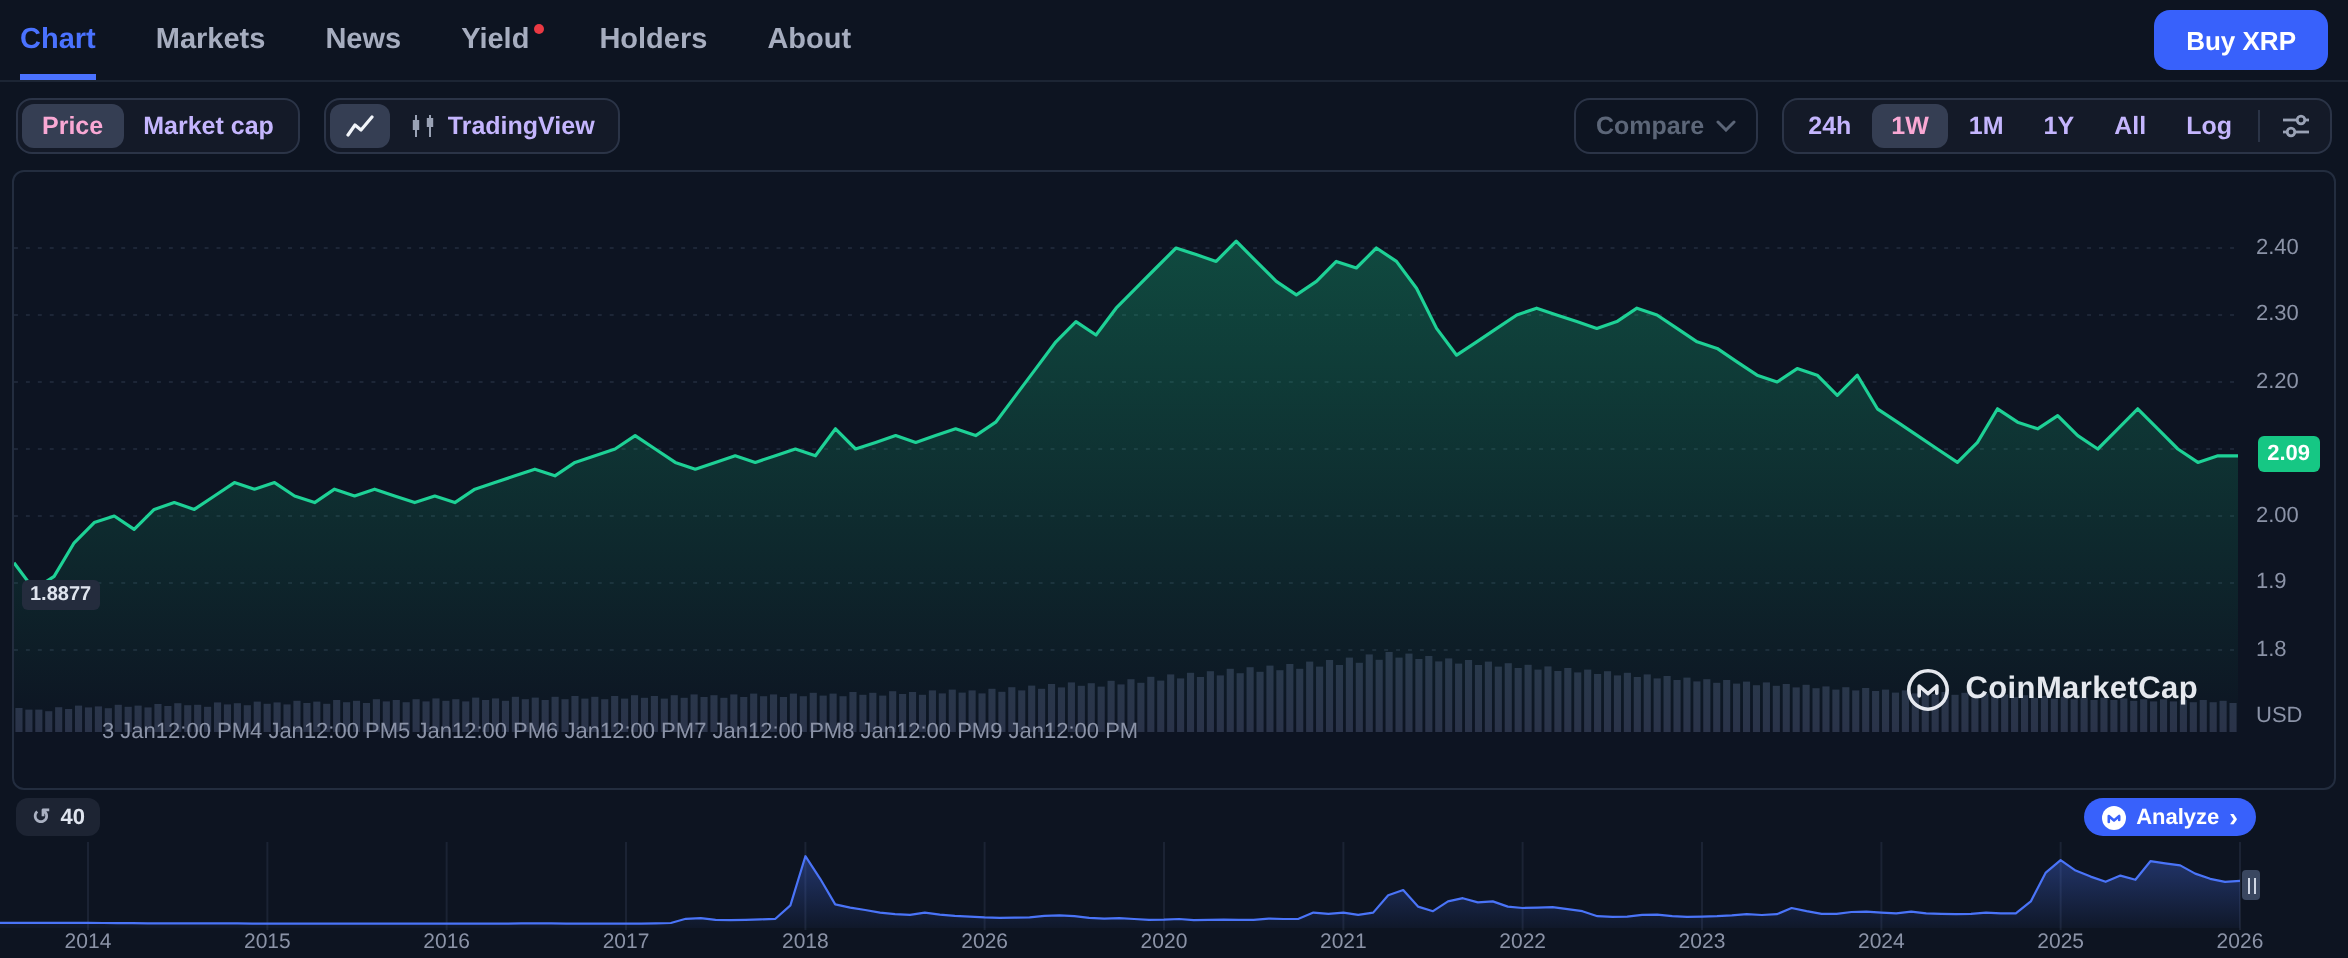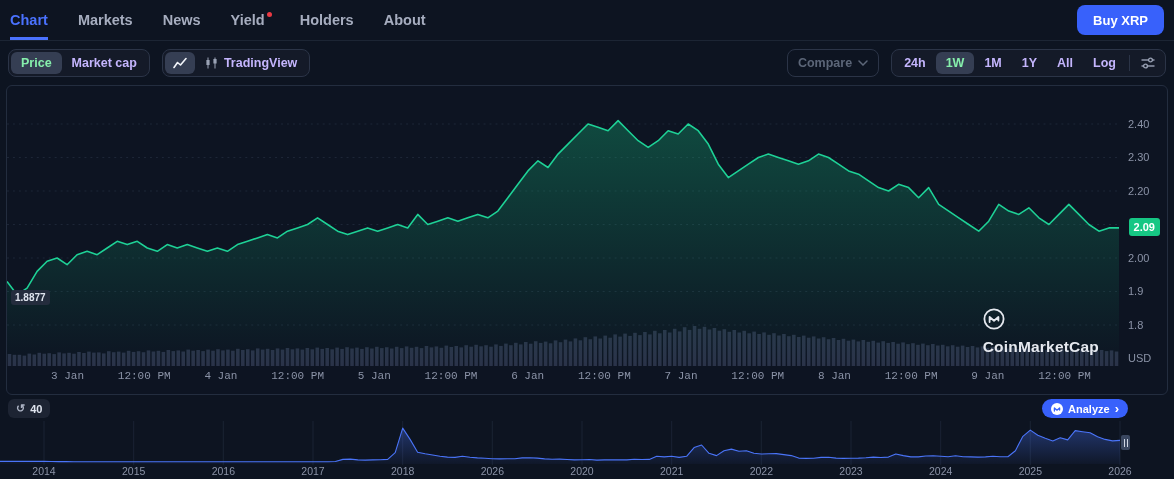--- a/index.html
+++ b/index.html
@@ -26,46 +26,46 @@
             border:1px solid #2a3144; position:relative; display:inline-block; }
   .toggle .knob { position:absolute; right:1px; top:1px; width:12px; height:12px;
                   border-radius:50%; background:#f4f6fa; }
 
   
   .toolbar { display:flex; align-items:center; gap:12px; margin:7px 8px; height:30px; }
   .seg { display:flex; align-items:center; border:1px solid #2b3447; background:#141a28;
          border-radius:8px; padding:2px; height:28px; }
   .seg-item { display:flex; align-items:center; gap:6px; padding:3px 10px; font-size:12.5px;
               color:#c4b5fd; border-radius:6px; cursor:pointer; font-weight:600; height:22px; }
-  .seg-item.active { background:#353e53; color:#86efac; }
+  .seg-item.active { background:#353e53; color:#f9a8d4; }
   .toolbar .spacer { flex:1; }
   .compare-btn { display:flex; align-items:center; gap:6px; border:1px solid #2b3447;
                  border-radius:8px; height:28px; padding:0 10px; font-size:12.5px;
                  color:#5c6678; font-weight:600; cursor:pointer; }
   .seg .divider { width:1px; height:16px; background:#2b3447; margin:0 3px; }
   .icon-btn { padding:3px 8px; }
 
   
   .chart-box { position:relative; margin:0 6px; height:310px; border:1px solid #232d3f;
                border-radius:6px; background:#0d1422; overflow:hidden; }
   .plot { position:absolute; left:0; top:0; width:calc(100% - 48px); height:282px; display:block; }
   .grid { stroke:#1d2637; stroke-width:1; stroke-dasharray:2 4; }
   .vol { fill:#2a3349; }
   .price-line { fill:none; stroke:#1ed196; stroke-width:1.6; stroke-linejoin:round; }
   .ylab { position:absolute; right:0; width:48px; padding-left:9px; font-size:11px;
           color:#8b93a7; line-height:12px; }
   .price-badge { position:absolute; right:7px; background:#16c784; color:#fff;
                  font-size:11px; font-weight:700; padding:3px 5px; border-radius:3px; line-height:12px; }
   .min-label { position:absolute; left:4px; background:#242c3d; color:#dfe4ee; font-size:10px;
                font-weight:700; padding:2px 4px; border-radius:3px; }
-  .xaxis { position:absolute; left:0; right:48px; bottom:5px; height:26px; display:flex;
-           align-items:center; justify-content:space-between; padding:0 28px 0 44px;font-family:Liberation Mono, monospace; }
+  .xaxis { position:absolute; left:0; right:48px; bottom:15px; height:26px; display:flex;
+           align-items:center; padding:0 28px 0 44px; }
   .xlab { font-size:11px; color:#8b93a7; white-space:nowrap; }
-  .watermark { position:absolute; right:68px; bottom:38px; display:flex; align-items:flex-start;
-               gap:8px; opacity:0.96;flex-direction:column; }
+  .watermark { position:absolute; right:68px; bottom:38px; display:flex; align-items:center;
+               gap:8px; opacity:0.96; }
   .watermark span { font-size:15.5px; font-weight:700; color:#eef1f7; letter-spacing:0.2px; }
 
   
   .timeline { position:relative; height:84px; margin-top:4px; }
   .history-badge { position:absolute; left:8px; top:0; display:flex; align-items:center; gap:5px;
                    background:#1d2433; border-radius:6px; height:19px; padding:0 8px;
                    font-size:11px; font-weight:700; color:#dfe4ee; cursor:pointer; }
   .history-badge .hicon { font-size:11px; color:#aab1c2; }
   .analyze-btn { position:absolute; right:46px; top:0; display:flex; align-items:center; gap:5px;
                  background:#3861fb; border-radius:10px; height:19px; padding:0 9px;

